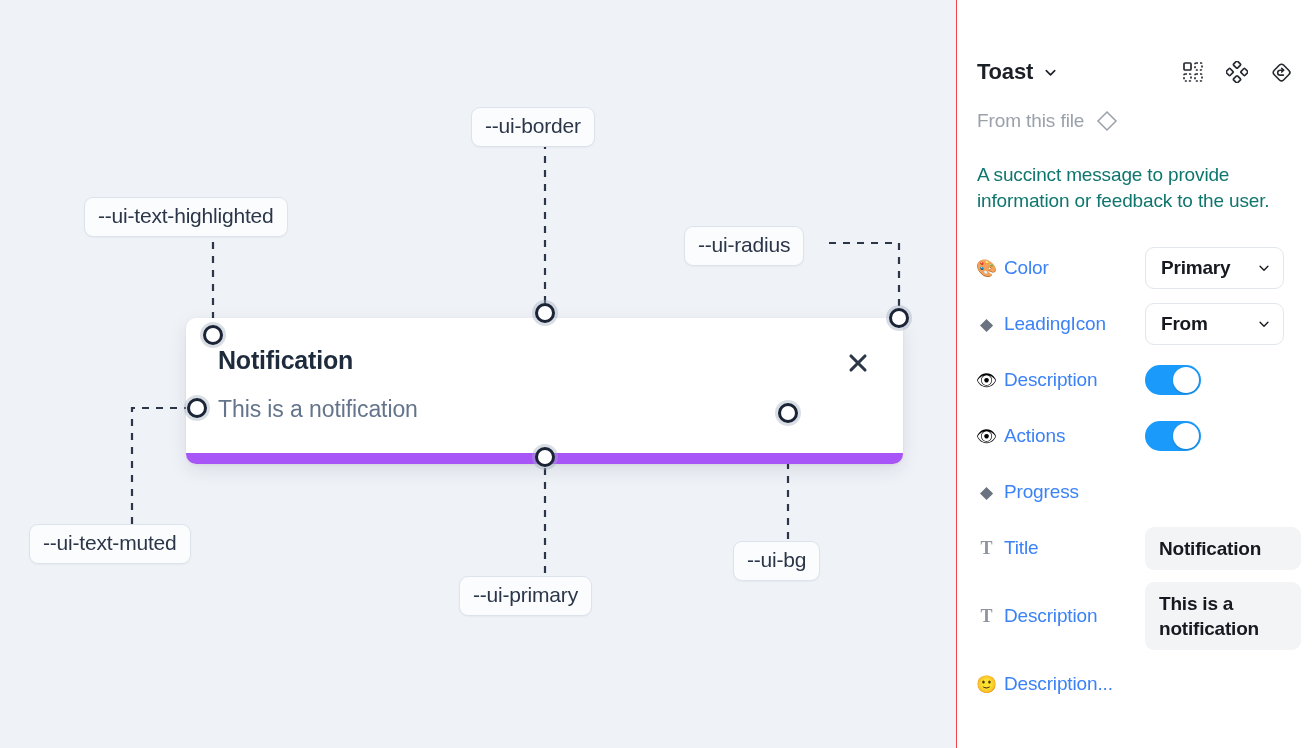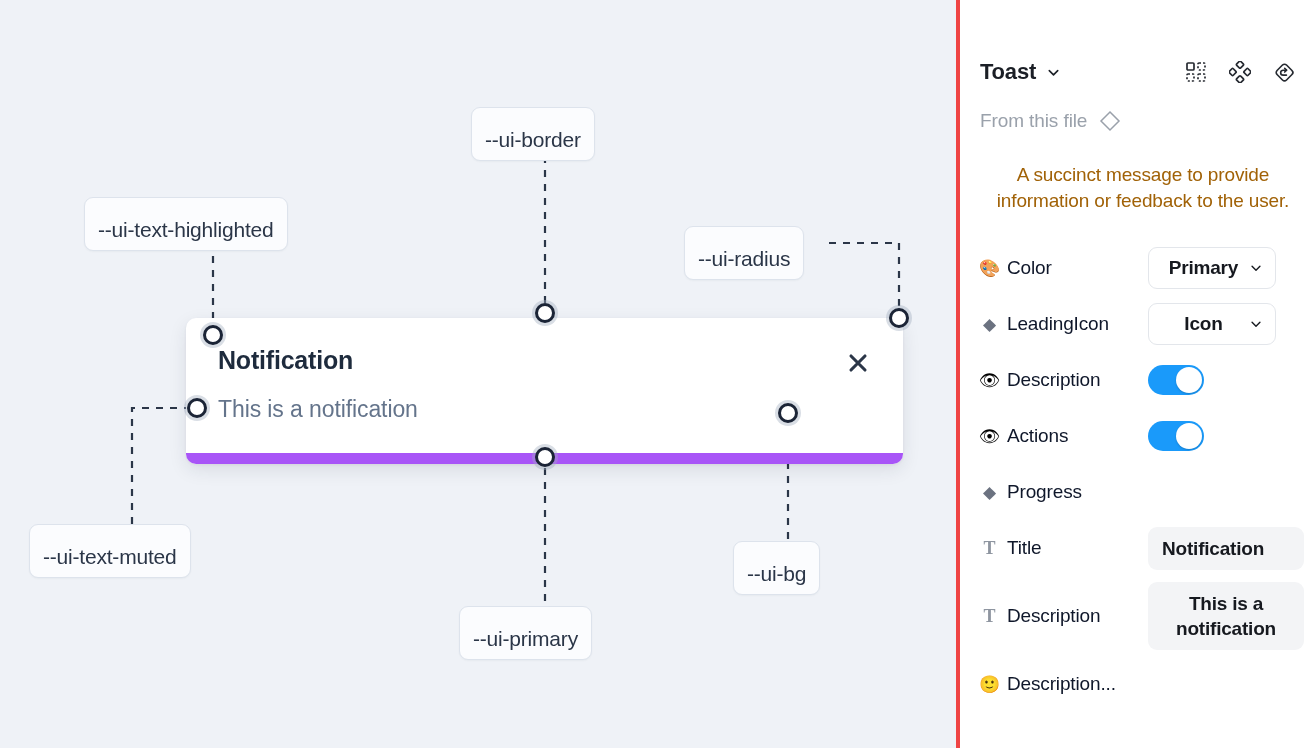--- a/index.html
+++ b/index.html
@@ -50,21 +50,21 @@
     position: absolute; left: 0; bottom: 0;
     height: 11px; background: #a855f7;
   }
 
   
   .annot {
     position: absolute;
     background: #fbfcfe;
     border: 1px solid #dde3ec;
     border-radius: 9px;
-    padding: 20px 13px 8px;
+    padding: 6px 13px 8px;
     font-size: 21px;
     color: #2b3648;
     white-space: nowrap;
     letter-spacing: -0.2px;
     box-shadow: 0 1px 2px rgba(30,41,59,.04);
   }
 
   
   .handle {
     position: absolute;
@@ -75,22 +75,21 @@
     border: 3px solid #1b2436;
     box-shadow: 0 0 0 3px rgba(160,172,190,.40);
     cursor: pointer;
   }
 
   
   #panel {
     position: absolute; left: 956px; top: 0;
     width: 356px; height: 748px;
     background: #ffffff;
-    border-left: 4px solid #ef4444;
-    text-align: center;
+    border-left: 1px solid #ef4444;
   }
   #panel-header {
     position: absolute; left: 0; top: 48px;
     width: 356px; height: 48px;
     display: flex; align-items: center;
     padding: 0 20px 0 20px;
   }
   #panel-title {
     font-size: 22px; font-weight: 700; color: #1b1f26;
     letter-spacing: -0.2px;
@@ -102,40 +101,40 @@
   .hdr-icon { cursor: pointer; display: flex; align-items: center; justify-content: center; }
 
   #from-file-row {
     position: absolute; left: 20px; top: 110px;
     display: flex; align-items: center; gap: 12px;
   }
   #from-file-label { font-size: 19px; color: #9aa1ab; letter-spacing: -0.1px; }
 
   #panel-desc {
     position: absolute; left: 20px; top: 162px; width: 326px;
-    font-size: 19px; line-height: 26px; color: #a16207;
+    font-size: 19px; line-height: 26px; color: #0f766e;
     letter-spacing: -0.15px;
   }
 
   #prop-list { position: absolute; left: 0; top: 246px; width: 356px; }
   .prop-row {
     display: flex; align-items: center;
     min-height: 44px; padding: 0 10px 0 20px; margin-bottom: 12px;
   }
   .prop-left { display: flex; align-items: center; gap: 8px; width: 168px; flex: 0 0 168px; }
   .prop-icon { font-size: 17px; width: 19px; display: flex; align-items: center; justify-content: center; }
   .prop-icon-t { font-family: "Liberation Serif", serif; font-weight: 700; font-size: 18px; color: #8e95a0; }
   .prop-label {
-    font-size: 19px; color: #0f172a; letter-spacing: -0.15px;
+    font-size: 19px; color: #3b82f6; letter-spacing: -0.15px;
     overflow: hidden; text-overflow: ellipsis; white-space: nowrap;
   }
   .prop-control { flex: 1; display: flex; justify-content: flex-start; }
 
   .select-box {
-    width: 128px; min-height: 42px;
+    width: 139px; min-height: 42px;
     border: 1px solid #e3e6eb; border-radius: 9px;
     background: #fff;
     display: flex; align-items: center;
     padding: 0 12px 0 15px;
     font-size: 19px; font-weight: 700; color: #16191f;
     cursor: pointer;
     letter-spacing: -0.2px;
   }
   .select-box .sel-val { flex: 1; overflow: hidden; text-overflow: ellipsis; white-space: nowrap; }
   .select-box .sel-caret { flex: 0 0 auto; display: flex; align-items: center; margin-left: 6px; }
@@ -183,21 +182,21 @@
         <path d="M545,601 L545,457"></path>
 
         <path d="M788,539 L788,413"></path>
       </g>
     </svg>
 
     <div class="annot" style="left:84px; top:197px;">--ui-text-highlighted</div>
     <div class="annot" style="left:471px; top:107px;">--ui-border</div>
     <div class="annot" style="left:684px; top:226px;">--ui-radius</div>
     <div class="annot" style="left:29px; top:524px;">--ui-text-muted</div>
-    <div class="annot" style="left:459px; top:606px;">--ui-primary</div>
+    <div class="annot" style="left:459px; top:576px;">--ui-primary</div>
     <div class="annot" style="left:733px; top:541px;">--ui-bg</div>
 
     <div id="toast-card">
       <div id="toast-title">Notification</div>
       <div id="toast-desc">This is a notification</div>
       <div id="toast-close">
         <svg width="24" height="24" viewBox="0 0 24 24" fill="none" stroke="#2b3648" stroke-width="3.1" stroke-linecap="round">
           <path d="M5 5 L19 19 M19 5 L5 19"></path>
         </svg>
       </div>
@@ -279,21 +278,21 @@
         </div>
       </div>
 
       <div class="prop-row">
         <div class="prop-left">
           <span class="prop-icon" style="color:#6b7280;">◆</span>
           <span class="prop-label">LeadingIcon</span>
         </div>
         <div class="prop-control">
           <div class="select-box">
-            <span class="sel-val">Icon</span>
+            <span class="sel-val">From</span>
             <span class="sel-caret">
               <svg width="14" height="14" viewBox="0 0 16 16" fill="none" stroke="#16191f" stroke-width="1.6" stroke-linecap="round" stroke-linejoin="round">
                 <path d="M3.5 6 L8 10.5 L12.5 6"></path>
               </svg>
             </span>
           </div>
         </div>
       </div>
 
       <div class="prop-row">

